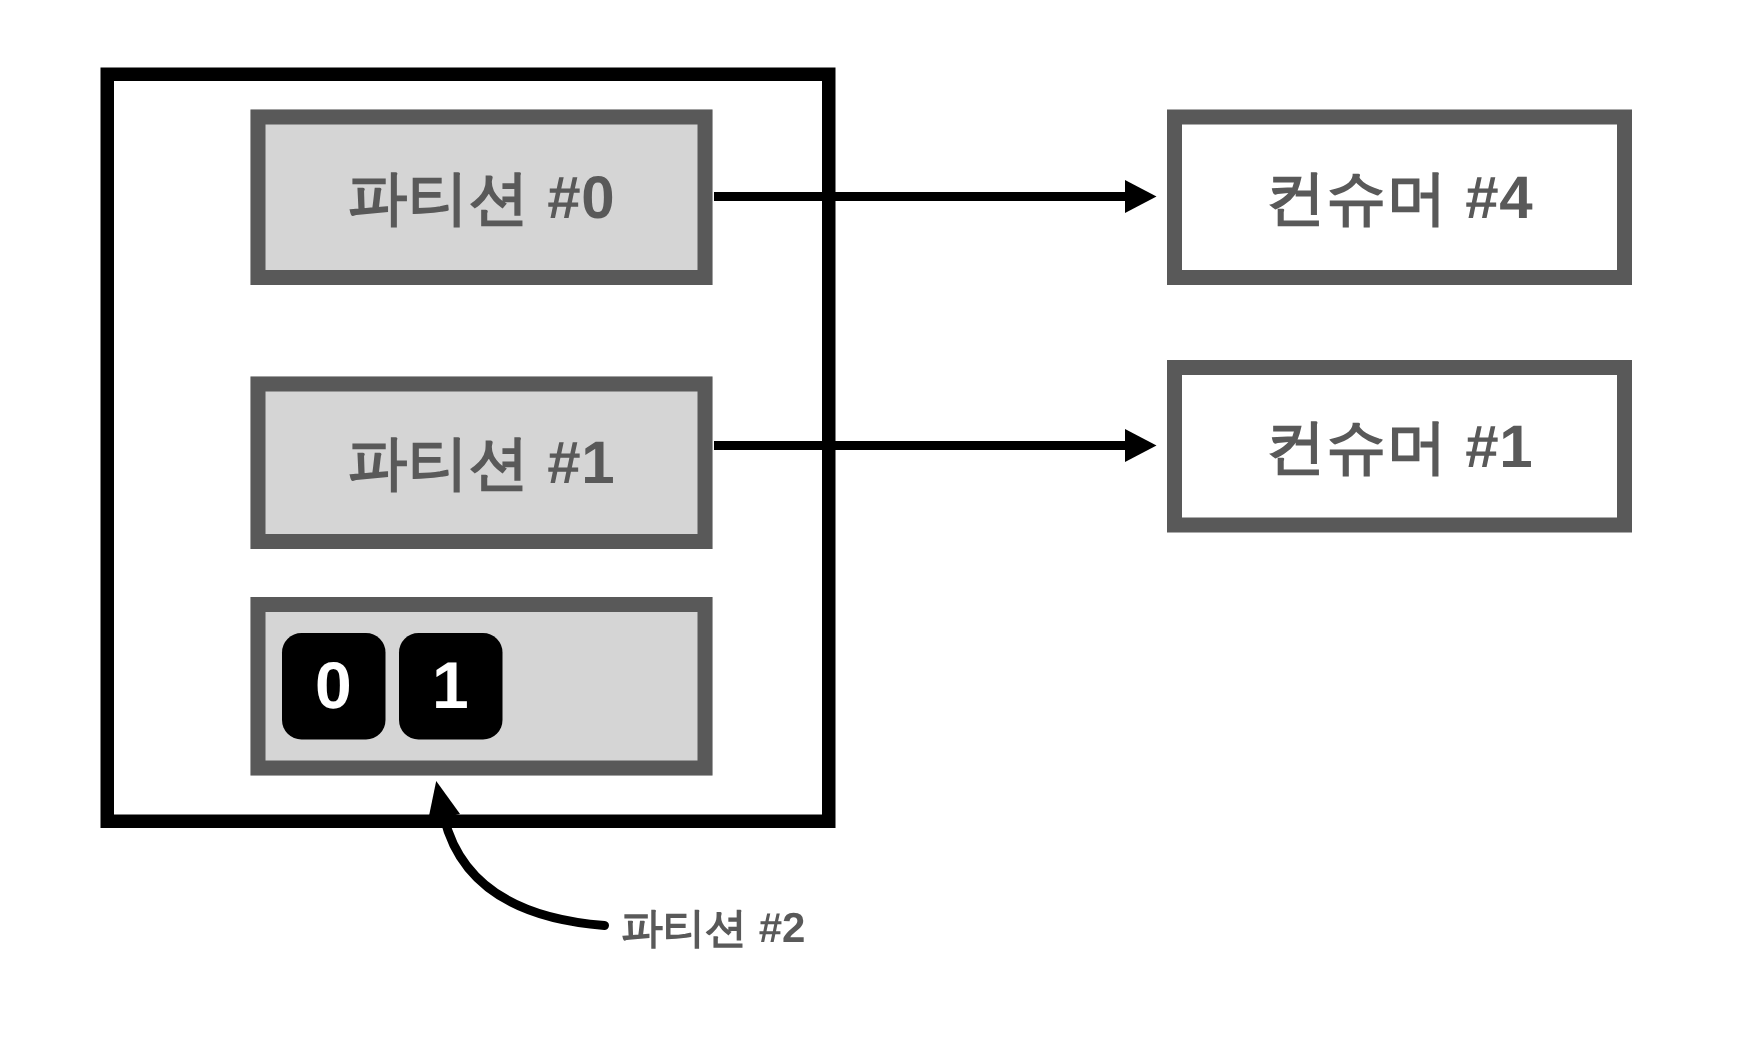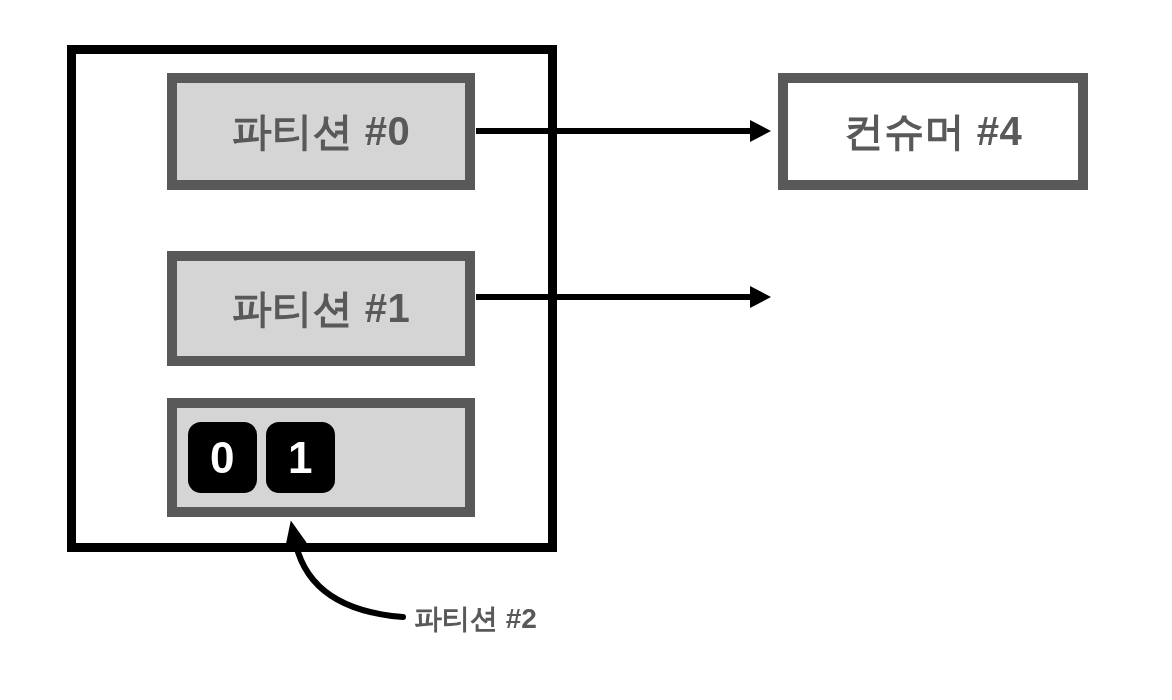--- a/index.html
+++ b/index.html
@@ -119,20 +119,23 @@
         <span>1</span>
       </div>
     </div>
 
   </div>
 
   <div class="node consumer consumer-0">
     <span>컨슈머 #4</span>
   </div>
 
+  <div class="node consumer consumer-1">
+    <span>컨슈머 #1</span>
+  </div>
 
   <svg class="overlay" viewBox="0 0 1172 700" aria-hidden="true">
     <g>
       <line x1="476" y1="131" x2="753" y2="131" stroke="#000000" stroke-width="6"></line>
       <polygon points="771,131 750,120 750,142" fill="#000000"></polygon>
     </g>
     <g>
       <line x1="476" y1="297" x2="753" y2="297" stroke="#000000" stroke-width="6"></line>
       <polygon points="771,297 750,286 750,308" fill="#000000"></polygon>
     </g>

